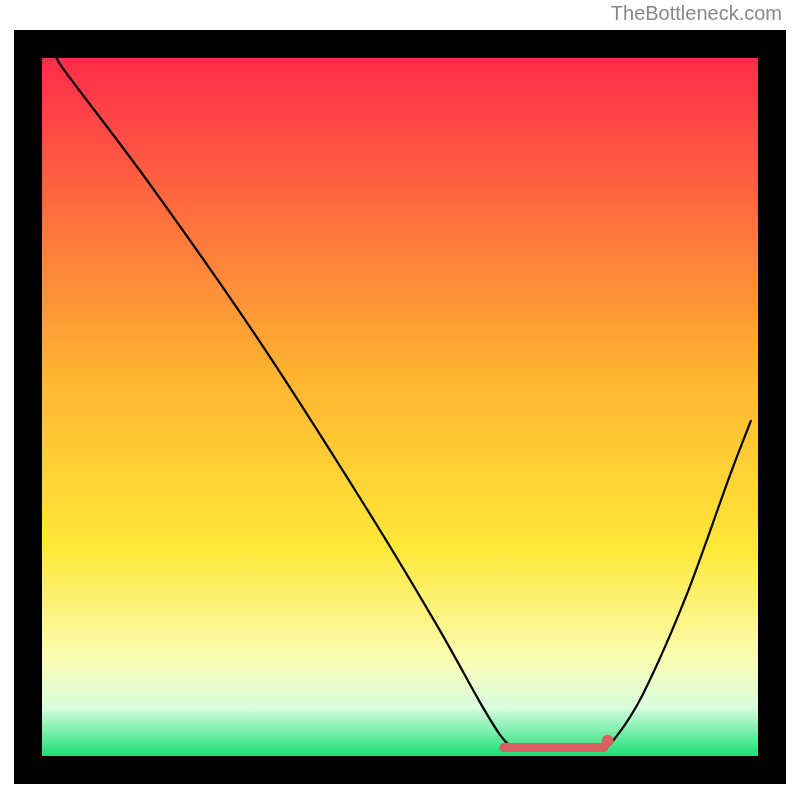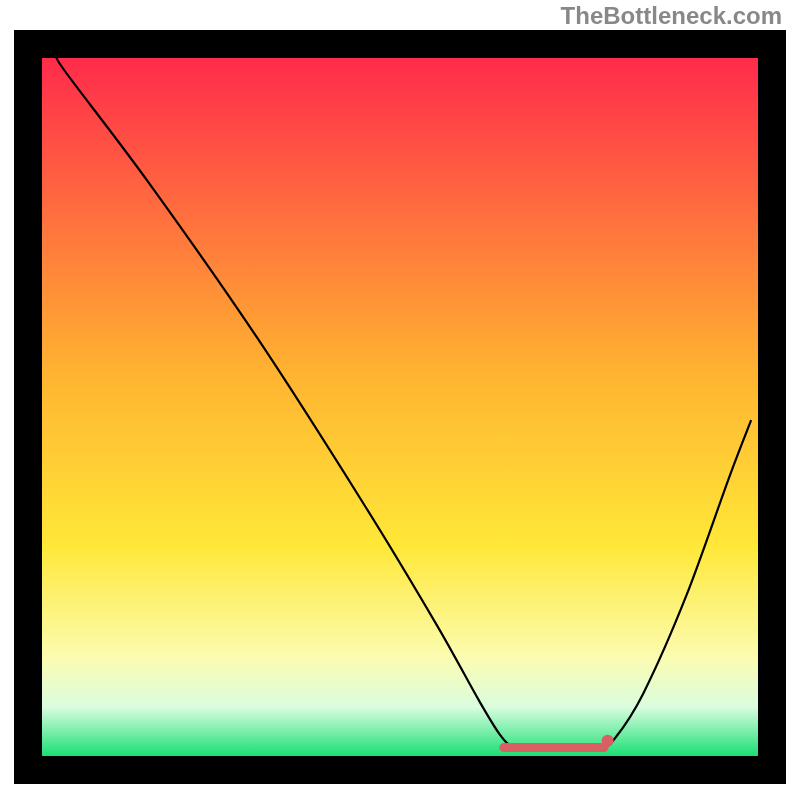--- a/index.html
+++ b/index.html
@@ -1,17 +1,17 @@
 <!DOCTYPE html>
 <html><head>
 <meta charset="utf-8">
 <style>
   html,body{margin:0;padding:0;width:800px;height:800px;overflow:hidden;background:#fff;font-family:Arial,sans-serif}
   .page{position:relative;width:800px;height:800px}
-  .watermark{position:absolute;top:2px;right:18px;font-size:24px;font-weight:700;color:#888}
+  .watermark{position:absolute;top:2px;right:18px;font-size:20px;font-weight:400;color:#888}
   svg{display:block}
 </style>
 </head>
 <body>
 <div class="page">
   <div class="watermark">TheBottleneck.com</div>
   <svg id="chart" width="800" height="800" viewBox="0 0 800 800">
     <defs>
       <linearGradient id="bg" x1="0" y1="0" x2="0" y2="1">
         <stop id="g0" offset="0%" stop-color="#ff2b4b"></stop>

